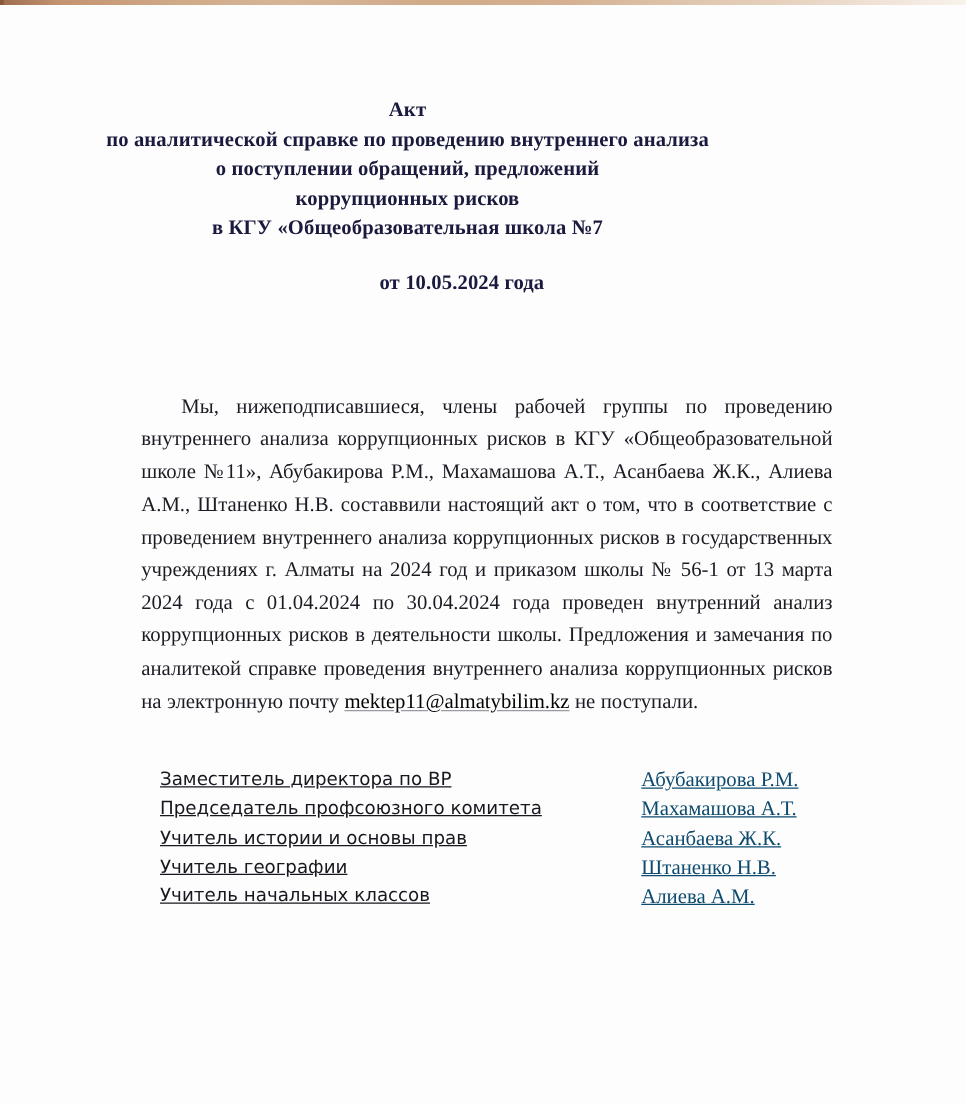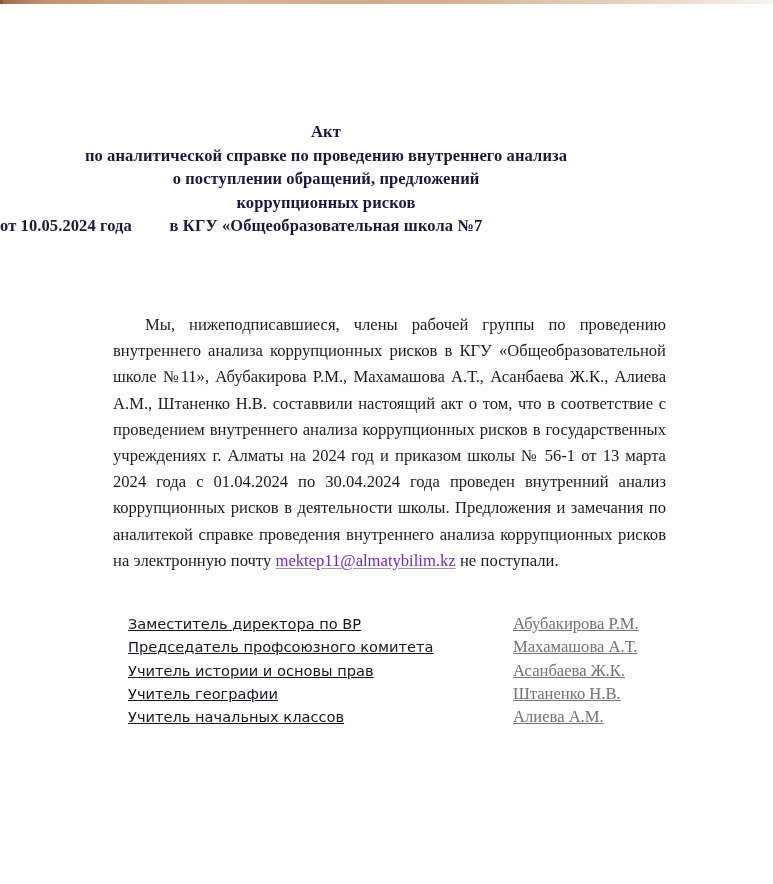--- a/index.html
+++ b/index.html
@@ -49,31 +49,30 @@
     position: absolute;
     top: 72px;
     left: 0;
     width: 652px;
     text-align: center;
     color: #191a3d;
     font-weight: bold;
     font-size: 16.5px;
     line-height: 23.5px;
     letter-spacing: .1px;
-    margin-top: 44px;
   }
   .heading .h-line { display: block; white-space: pre; }
   .heading .h-line-1 { font-size: 16.5px; }
 
   .doc-date {
     position: absolute;
     top: 212px;
     left: 0;
     width: 739px;
-    text-align: left;
+    text-align: center;
     color: #191a3d;
     font-weight: bold;
     font-size: 16.5px;
     letter-spacing: .1px;
   }
 
   
   .body-block {
     position: absolute;
     top: 308px;
@@ -86,21 +85,21 @@
     color: #1b1b24;
   }
   .body-block p {
     margin: 0;
     text-indent: 32px;
     text-align: justify;
   }
   .body-block p > span { word-spacing: .2px; }
 
   .email-link {
-    color: #6d28d9;
+    color: #000000;
     text-decoration: underline;
     text-decoration-color: #9a9aa4;
     text-underline-offset: 2px;
   }
 
   
   .sign-block {
     position: absolute;
     top: 608px;
     left: 0;
@@ -119,21 +118,21 @@
     white-space: nowrap;
   }
   .sign-names {
     position: absolute;
     top: 0;
     left: 513px;
     width: 250px;
     font-family: "Liberation Serif", "DejaVu Serif", serif;
     font-size: 16.6px;
     line-height: 23.3px;
-    color: #737373;
+    color: #0c4a6e;
     white-space: nowrap;
   }
   .sign-titles .row,
   .sign-names .row { display: block; text-decoration: underline; }
 </style>
 </head>
 <body>
 
 <div class="scan-edge-top"></div>
 <div class="scan-edge-left"></div>

